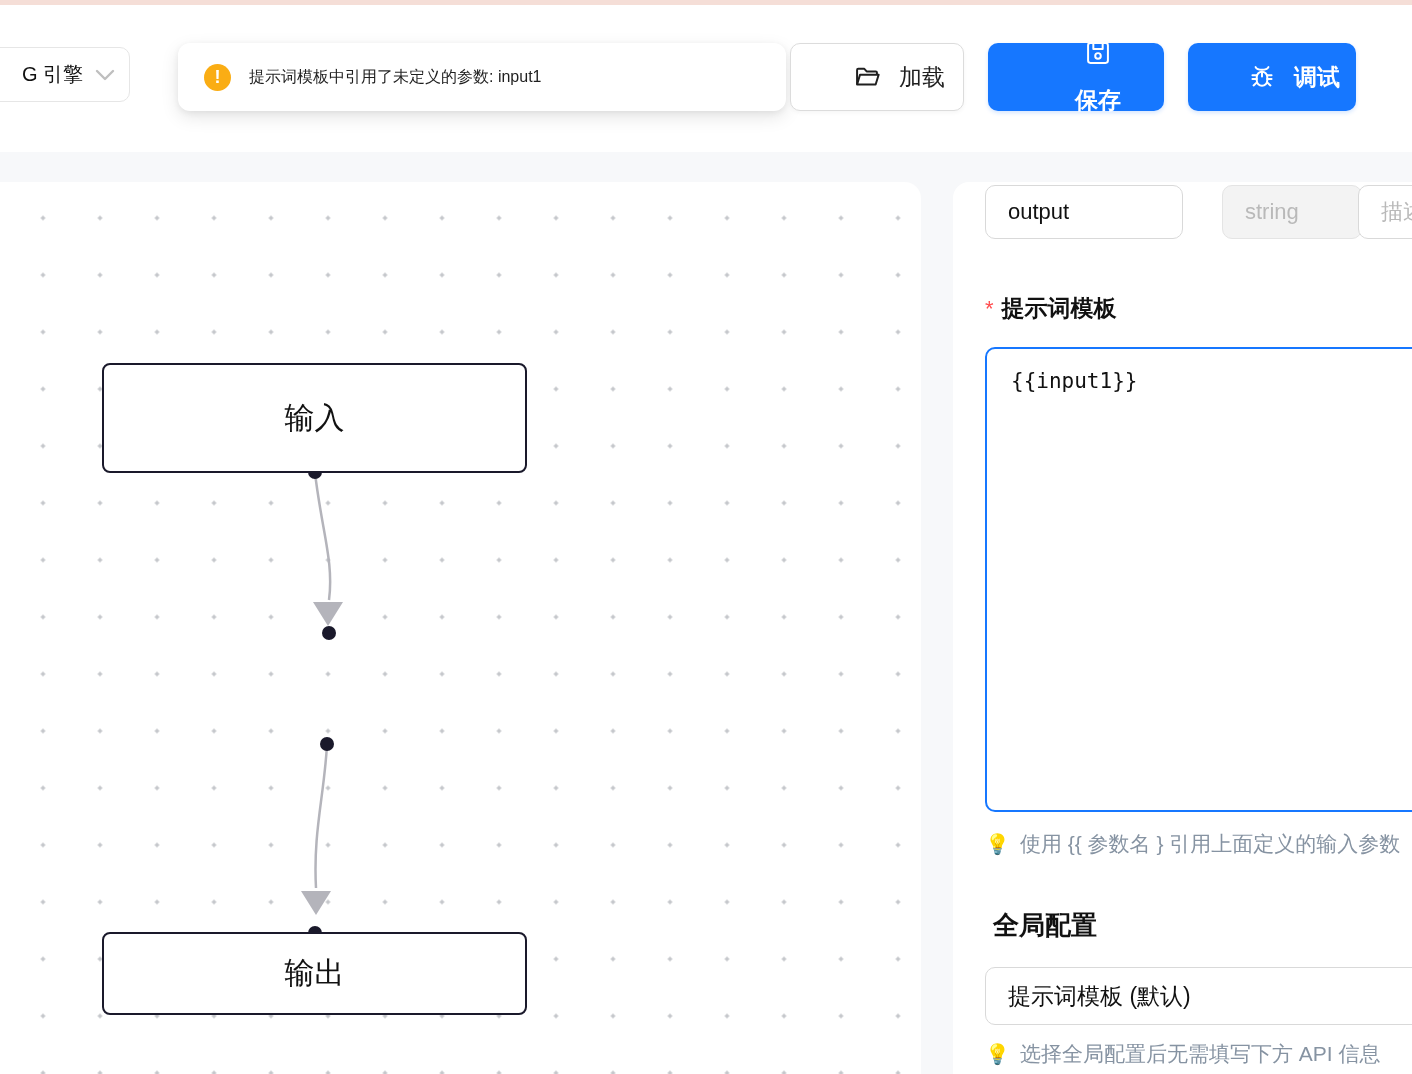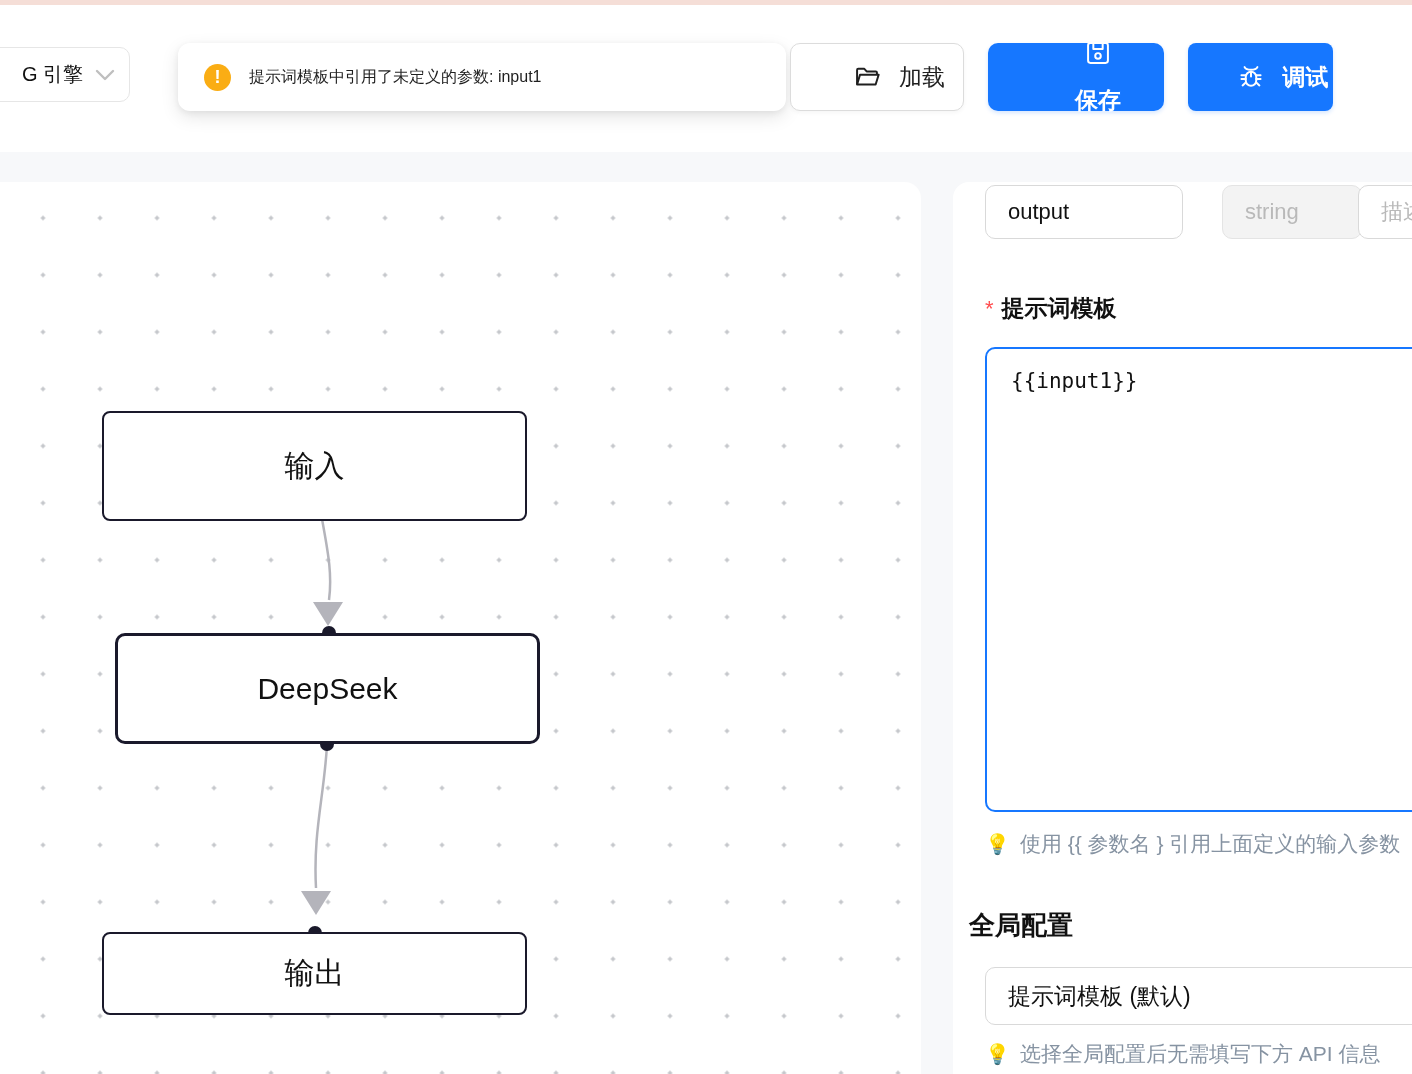--- a/index.html
+++ b/index.html
@@ -27,49 +27,49 @@
     display:flex;align-items:center;justify-content:center;font-size:18px;font-weight:bold;flex:0 0 auto;}
   .toast .msg{font-size:16px;color:#1f1f1f;white-space:nowrap;}
 
   .btn{height:68px;border-radius:10px;display:flex;align-items:center;justify-content:center;gap:18px;
     font-size:23px;cursor:pointer;padding-left:44px;}
   .btn svg{flex:0 0 auto;}
   .btn-default{left:790px;top:43px;width:174px;background:#fff;border:1px solid #dcdcdc;color:#1f1f1f;
     box-shadow:0 2px 4px rgba(0,0,0,.04);}
   .btn-primary{background:var(--primary);color:#fff;border:none;font-weight:600;box-shadow:0 2px 4px rgba(22,119,255,.18);}
   .btn-save{left:988px;top:43px;width:176px;flex-direction:column;}
-  .btn-debug{left:1188px;top:43px;width:145px;border-radius:8px;}
+  .btn-debug{left:1188px;top:43px;width:168px;}
 
   
   .canvas{left:-20px;top:182px;width:941px;height:912px;background:#fff;border-radius:0 16px 16px 0;
     background-image:radial-gradient(circle,#c6c8cc 2px,transparent 2.2px);
     background-size:57px 57px;background-position:34.5px 7.5px;}
   .node{position:absolute;background:#fff;border:2.5px solid var(--node-border);border-radius:8px;
     display:flex;align-items:center;justify-content:center;font-size:30px;font-weight:500;color:#111;cursor:grab;}
-  .node-input{left:122px;top:181px;width:425px;height:110px;margin-top:48px;}
+  .node-input{left:122px;top:181px;width:425px;height:110px;}
   .node-llm{left:135px;top:451px;width:425px;height:111px;border-width:3.5px;border-radius:10px;}
   .node-output{left:122px;top:750px;width:425px;height:83px;text-align:center;}
   .edges{position:absolute;left:0;top:0;width:941px;height:912px;pointer-events:none;}
   .edges path,.edges polygon,.edges circle{pointer-events:auto;}
 
   
   .panel{left:953px;top:182px;width:477px;height:912px;background:#fff;border-radius:16px 0 0 0;}
   .pbox{position:absolute;border:1px solid #d9d9d9;border-radius:10px;background:#fff;display:flex;align-items:center;
     padding:0 22px;font-size:22px;color:#111;}
   .param-name{left:32px;top:3px;width:198px;height:54px;text-align:center;}
   .param-type{left:249px;top:3px;width:140px;height:54px;background:#f3f3f3;border-color:#e4e4e4;color:#b9b9b9;margin-left:20px;}
   .param-desc{left:405px;top:3px;width:132px;height:54px;color:#b9b9b9;}
   .prompt-label{left:32px;top:111px;font-size:23px;font-weight:600;color:#111;display:flex;gap:8px;align-items:baseline;}
   .req{color:var(--required);font-size:22px;font-weight:400;}
   .prompt-area{left:32px;top:165px;width:445px;height:465px;border:2px solid var(--primary);border-radius:10px;
     background:#fff;padding:20px 24px;font-family:"DejaVu Sans Mono","Liberation Mono",monospace;font-size:21px;color:#111;}
   .hint{position:absolute;font-size:21px;color:var(--hint);display:flex;gap:10px;align-items:center;white-space:nowrap;}
   .hint .bulb{font-size:20px;}
   .hint1{left:32px;top:648px;}
-  .sec-title{left:16px;top:726px;font-size:26px;font-weight:600;color:#111;}
+  .sec-title{left:40px;top:726px;font-size:26px;font-weight:600;color:#111;}
   .global-select{left:32px;top:785px;width:445px;height:58px;font-size:23px;}
   .hint2{left:32px;top:858px;}
 </style>
 </head>
 <body>
 
 <div class="abs topstrip"></div>
 <div class="abs header"></div>
 
 <div class="abs engine-select">
@@ -118,23 +118,20 @@
     <path d="M347,563 C344,615 333,650 336,706" fill="none" stroke="#b4b4bb" stroke-width="2.5"></path>
     <polygon points="321,709 351,709 336,733" fill="#b4b4bb"></polygon>
     <circle cx="335" cy="290" r="7" fill="#1a192b"></circle>
     <circle cx="349" cy="451" r="7" fill="#1a192b"></circle>
     <circle cx="347" cy="562" r="7" fill="#1a192b"></circle>
     <circle cx="335" cy="751" r="7" fill="#1a192b"></circle>
   </svg>
   <div class="node node-input">
     <span>输入</span>
   </div>
-  <div class="node node-llm">
-    <span>DeepSeek</span>
-  </div>
   <div class="node node-output">
     <span>输出</span>
   </div>
 </div>
 
 <div class="abs panel">
   <div class="pbox param-name">
     <span>output</span>
   </div>
   <div class="pbox param-type">

